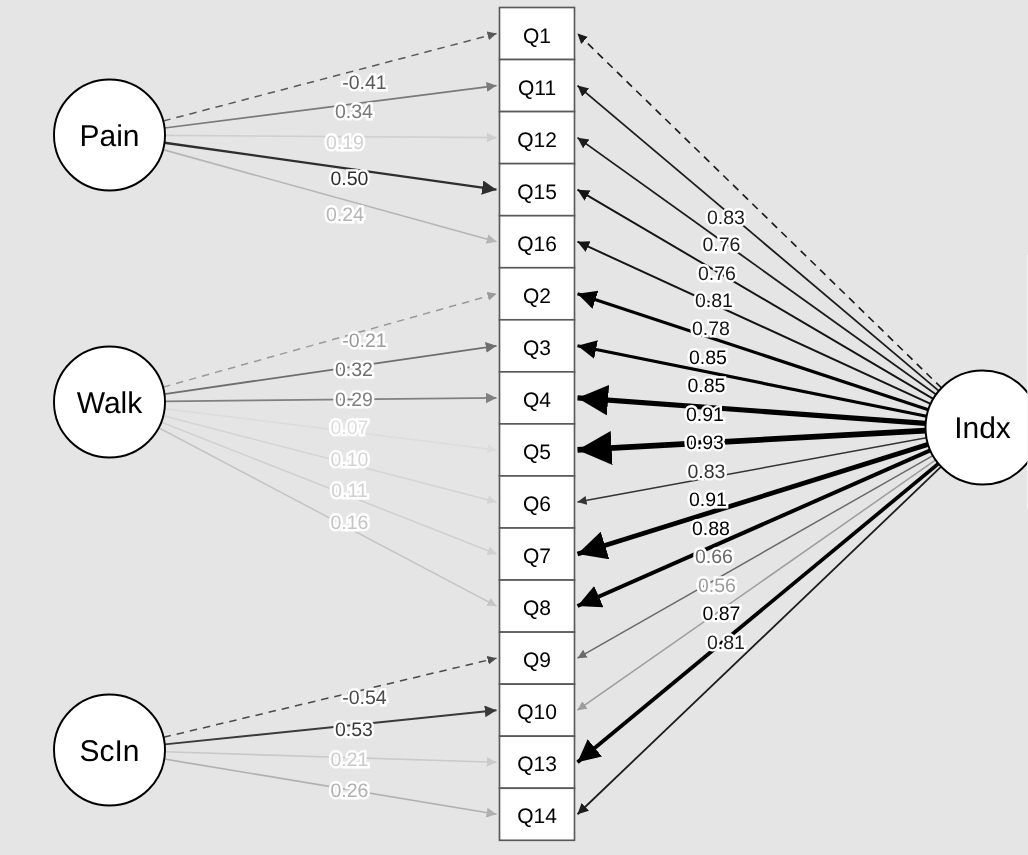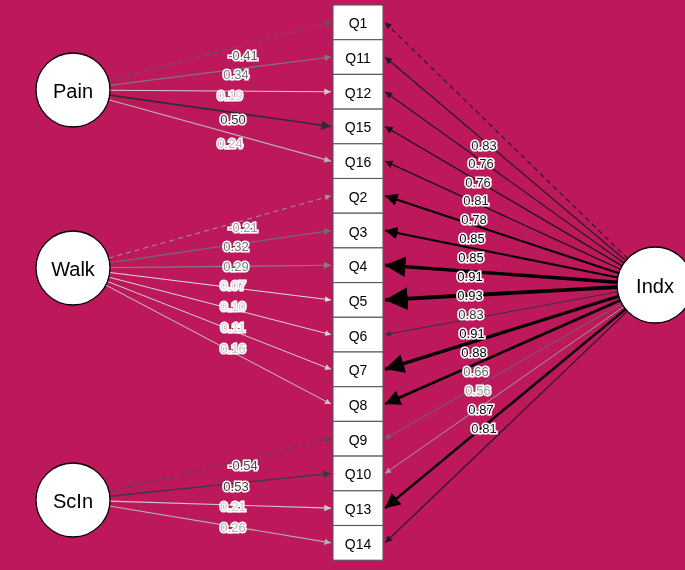--- a/index.html
+++ b/index.html
@@ -4,21 +4,21 @@
 <style>
   html, body {
     margin: 0;
     padding: 0;
     background: #ffffff;
   }
   #canvas {
     position: relative;
     width: 685px;
     height: 570px;
-    background: #be185d;
+    background: #e5e5e5;
     overflow: hidden;
     font-family: "Liberation Sans", sans-serif;
   }
   svg.diagram {
     position: absolute;
     top: 0;
     left: 0;
     width: 685px;
     height: 570px;
   }

